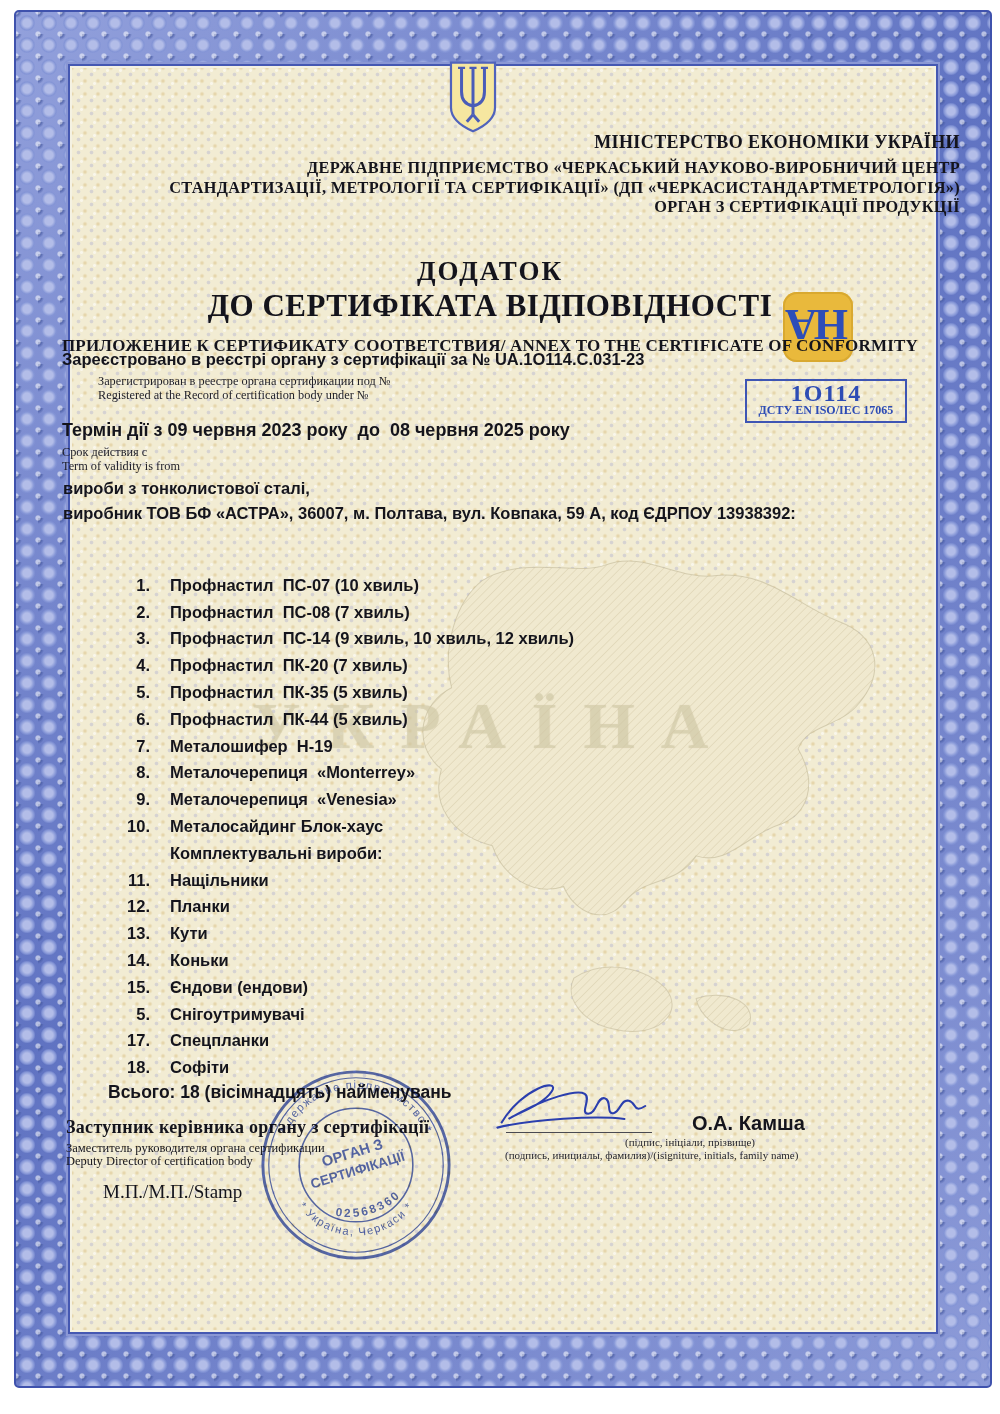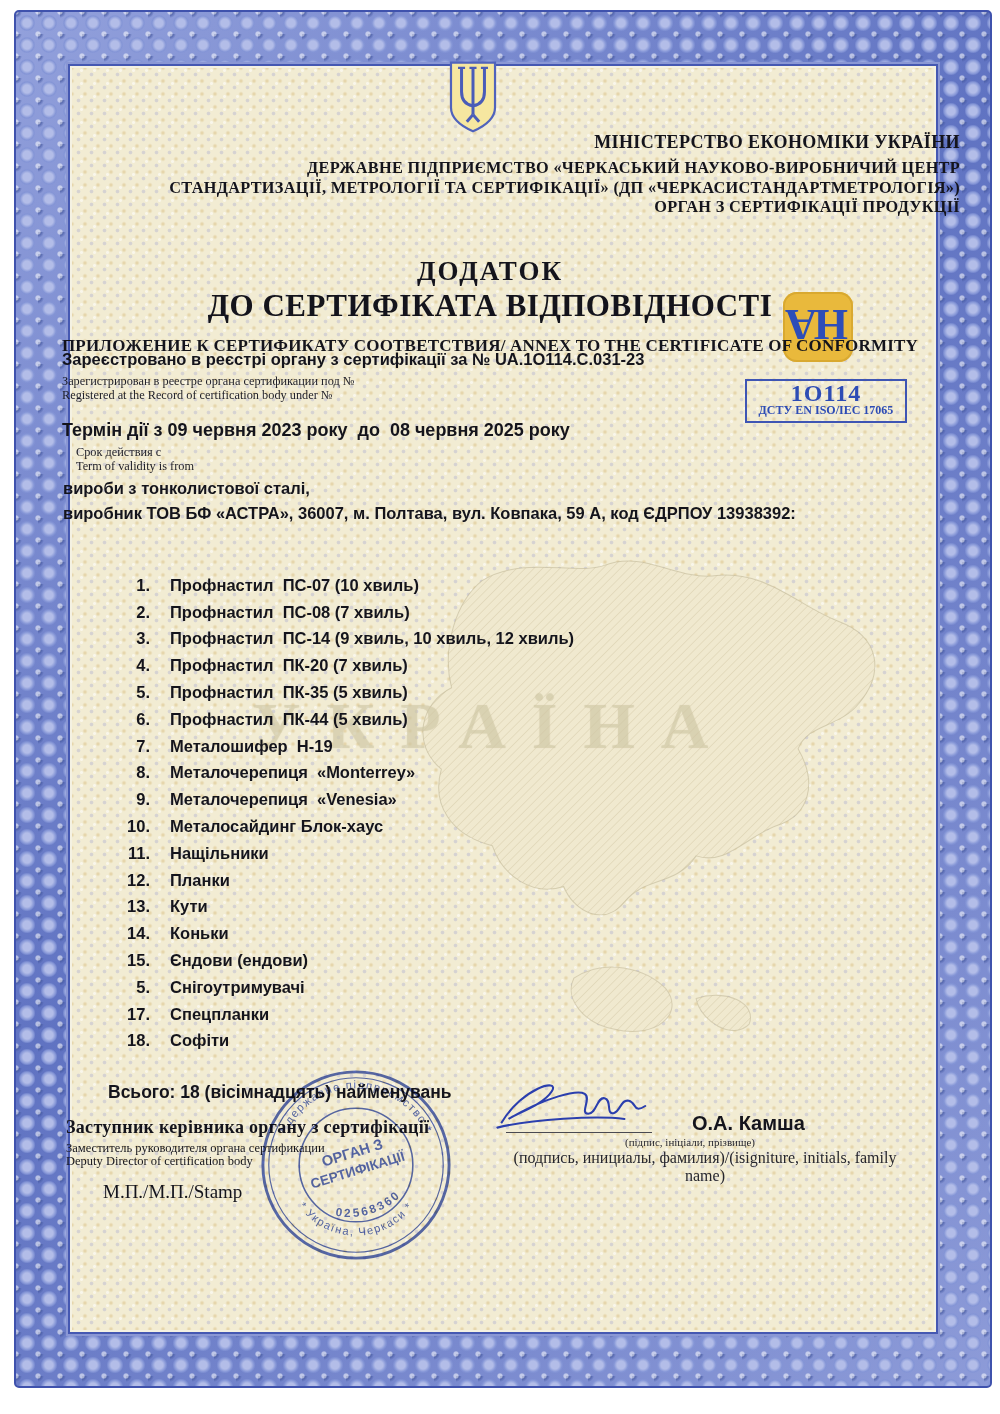--- a/index.html
+++ b/index.html
@@ -53,44 +53,44 @@
   .accred-box{left:745px;top:379px;width:158px;height:40px;z-index:3;border:2px solid #3e55b4;
     text-align:center;color:#2d4cb5;font-weight:bold;}
   .accred-box .c1{font-size:24px;line-height:20px;margin-top:2px;letter-spacing:1px;}
   .accred-box .c2{font-size:12px;line-height:14px;}
 
   
   .sansb{font-family:"Liberation Sans", sans-serif;font-weight:bold;}
   .reg{left:62px;top:350px;width:720px;z-index:3;}
   .reg .main{font-size:16.5px;}
   .small-tri{font-size:12.3px;line-height:13.5px;color:#1c1c26;}
-  .reg .tri{margin-top:6px;}
+  .reg .tri{margin-top:6px;margin-left:36px;}
   .validity{left:62px;top:420px;width:720px;z-index:3;}
   .validity .main{font-size:18px;white-space:pre;}
-  .validity .tri{margin-top:5px;margin-left:14px;}
+  .validity .tri{margin-top:5px;}
 
   
   .intro{left:63px;top:476px;width:860px;z-index:3;font-size:16.5px;line-height:25px;}
   .plist{left:120px;top:572px;width:700px;z-index:3;}
   .product-row{display:flex;height:26.8px;align-items:center;font-family:"Liberation Sans", sans-serif;
     font-weight:bold;font-size:16.5px;}
   .product-row .num{width:30px;text-align:right;margin-right:20px;flex:none;}
   .product-row .pname{white-space:pre;}
   .total{left:108px;top:1082px;z-index:3;font-size:17.5px;}
 
   
   .signatory-ua{left:66px;top:1117px;z-index:3;font-size:18px;font-weight:bold;letter-spacing:.3px;}
   .signatory-ru{left:66px;top:1141px;z-index:3;font-size:12.5px;}
   .signatory-en{left:66px;top:1154px;z-index:3;font-size:12.5px;}
   .mp{left:103px;top:1181px;z-index:3;font-size:19px;}
   .sig-svg{left:492px;top:1074px;width:175px;height:64px;z-index:6;}
   .sig-rule{left:506px;top:1132px;width:146px;height:1px;background:#4a4a52;z-index:3;}
   .signer{left:692px;top:1112px;width:180px;text-align:left;z-index:3;font-size:20px;}
   .hint1{left:540px;top:1136px;width:300px;text-align:center;z-index:3;font-size:11px;color:#26262e;}
-  .hint2{left:505px;top:1149px;width:400px;text-align:center;z-index:3;font-size:16px;color:#26262e;}
+  .hint2{left:505px;top:1149px;width:400px;z-index:3;font-size:11px;color:#26262e;}
 
   
   .stamp{left:258px;top:1067px;width:196px;height:196px;z-index:6;opacity:.85;mix-blend-mode:multiply;
     pointer-events:none;}
 </style>
 </head>
 <body>
 
 <div class="page">
 
@@ -203,20 +203,24 @@
         <span class="num">8.</span>
         <span class="pname">Металочерепиця  «Monterrey»</span>
       </div>
       <div class="product-row">
         <span class="num">9.</span>
         <span class="pname">Металочерепиця  «Venesia»</span>
       </div>
       <div class="product-row">
         <span class="num">10.</span>
         <span class="pname">Металосайдинг Блок-хаус</span>
+      </div>
+      <div class="product-row">
+        <span class="num"></span>
+        <span class="pname">Комплектувальні вироби:</span>
       </div>
       <div class="product-row">
         <span class="num">11.</span>
         <span class="pname">Нащільники</span>
       </div>
       <div class="product-row">
         <span class="num">12.</span>
         <span class="pname">Планки</span>
       </div>
       <div class="product-row">

